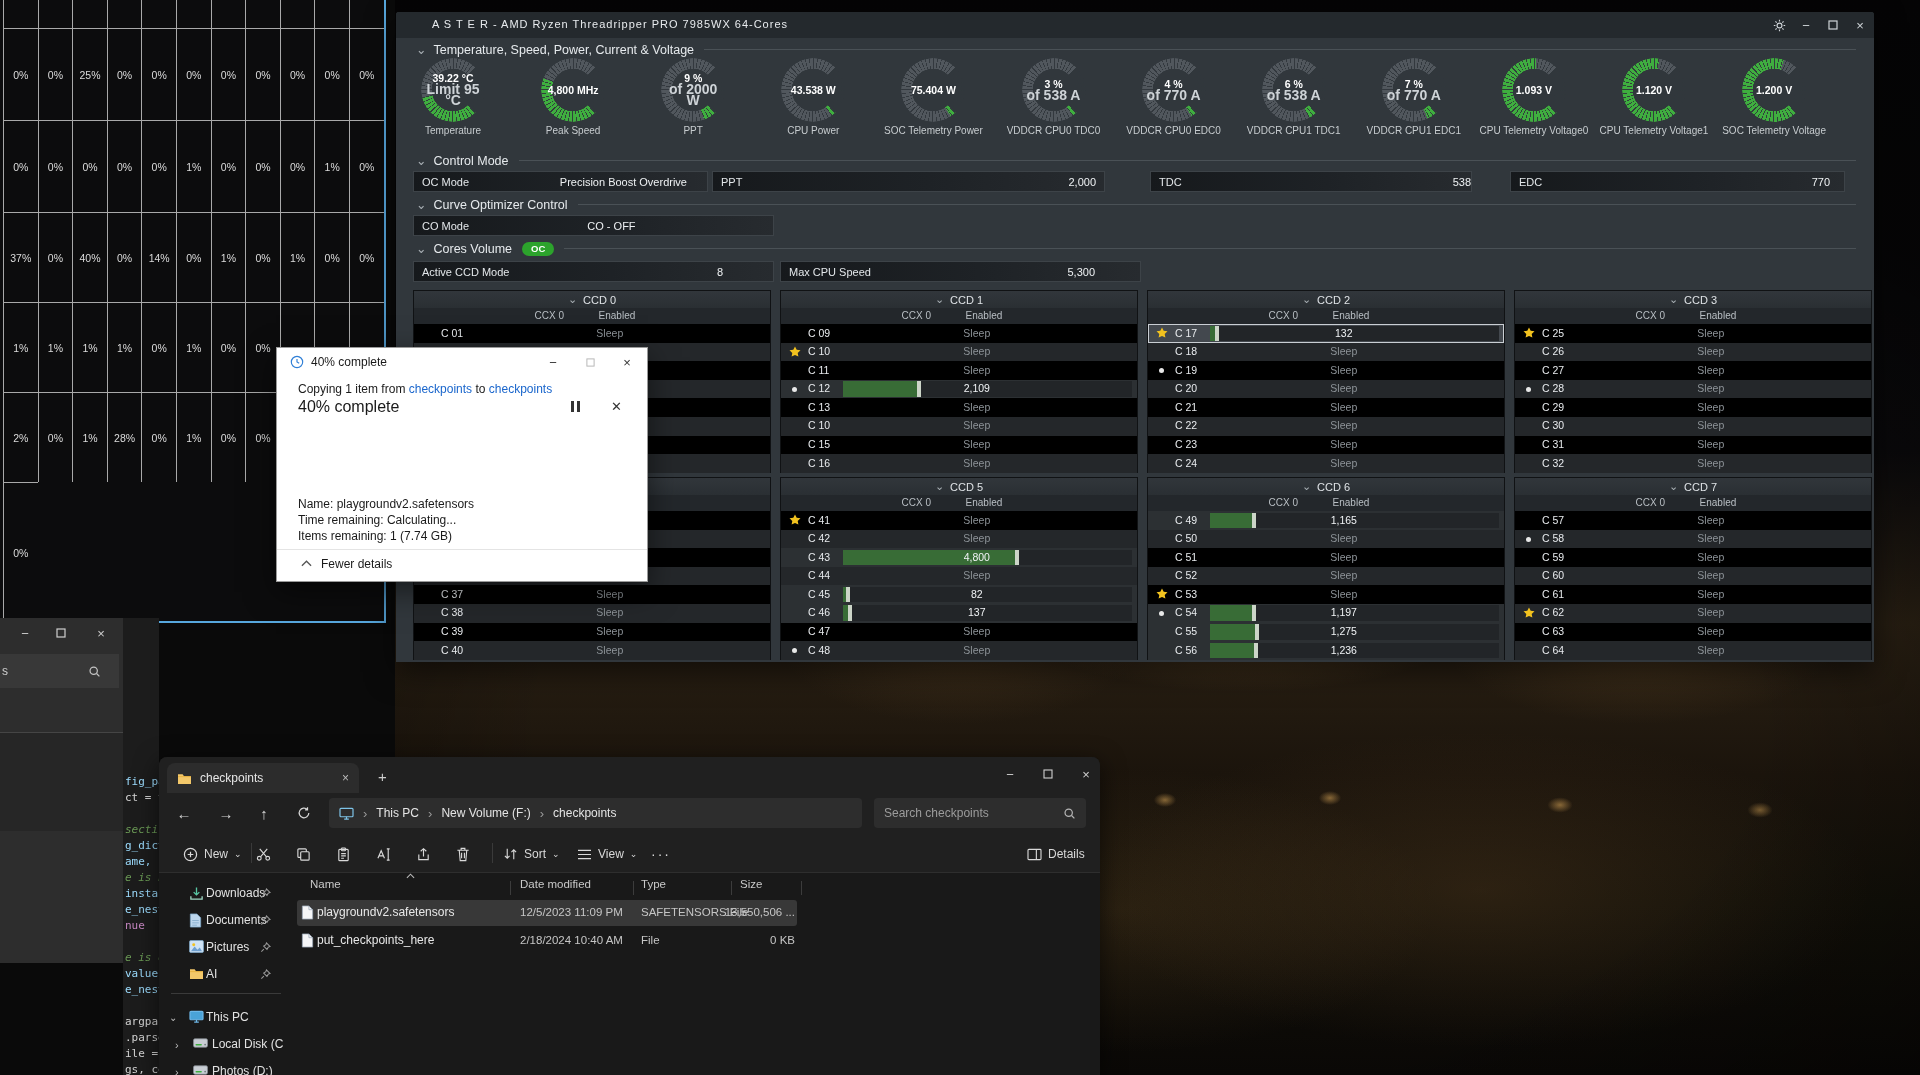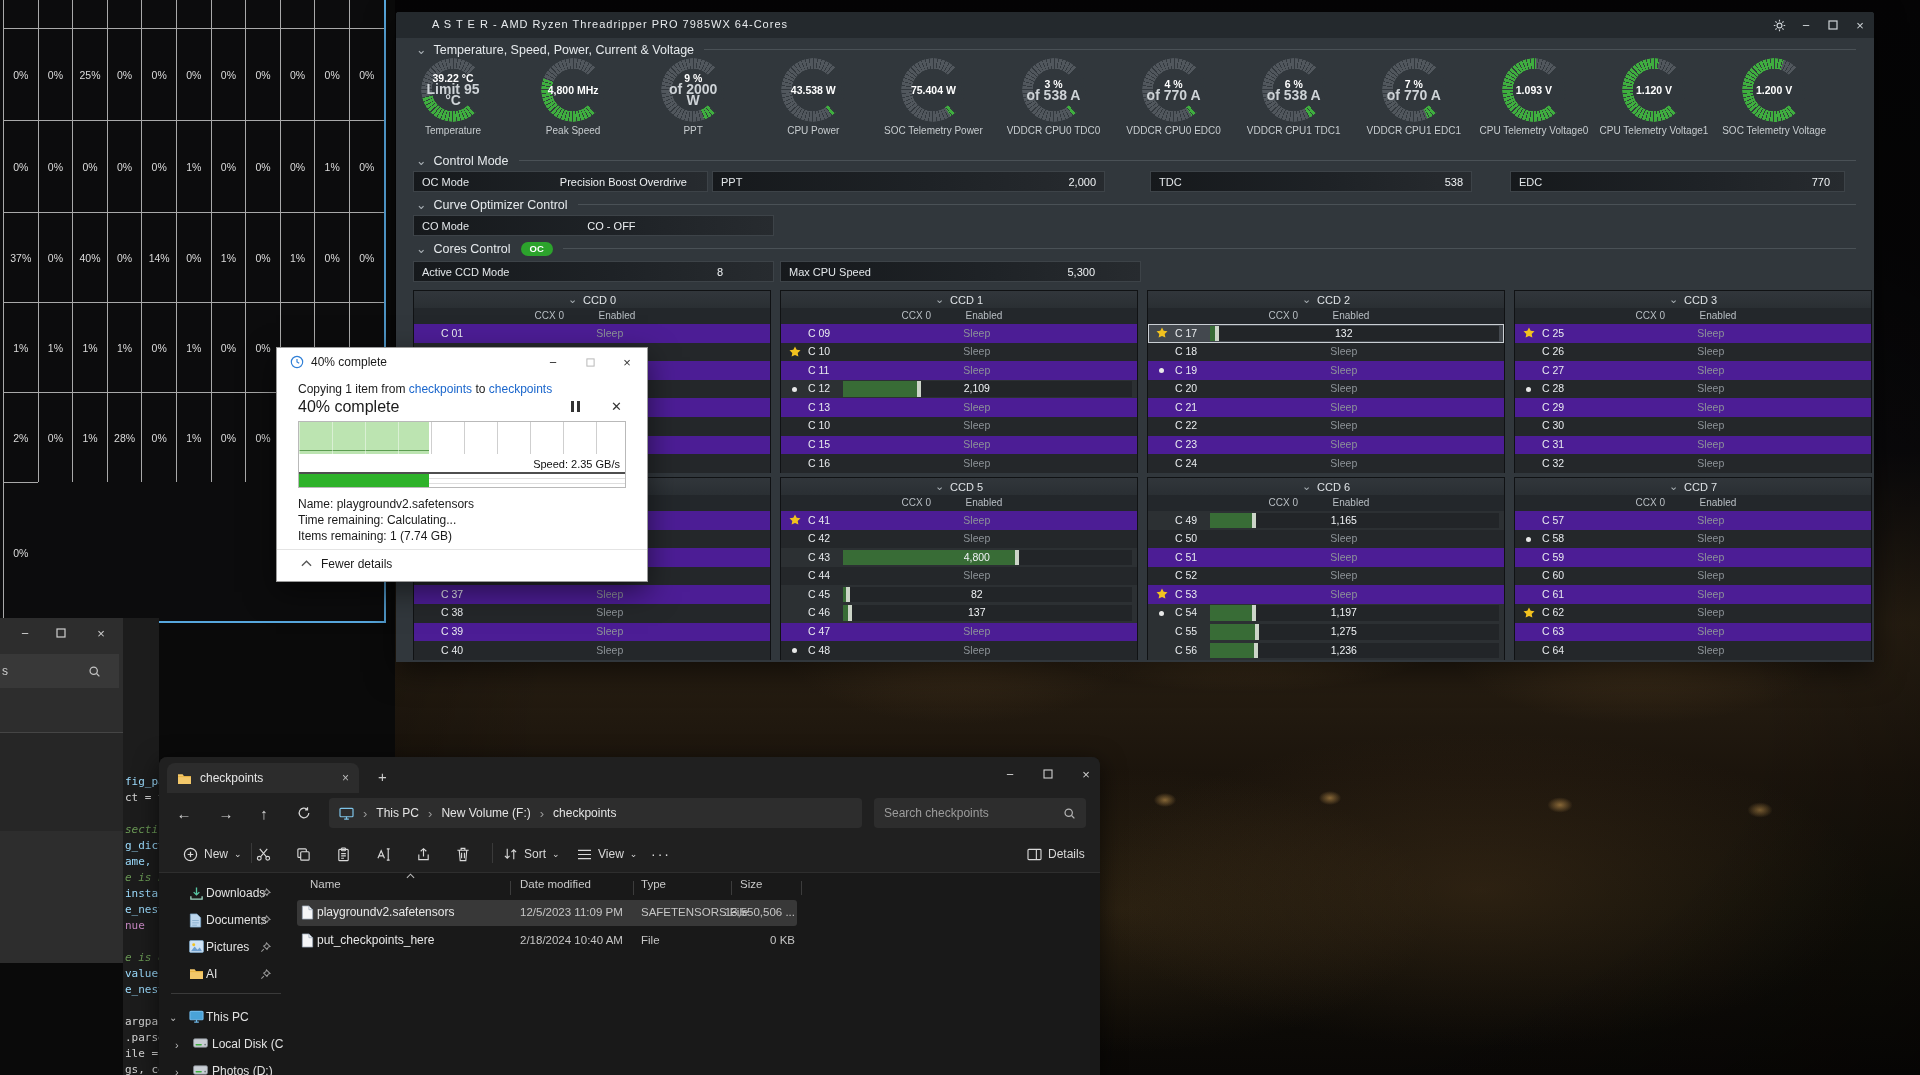--- a/index.html
+++ b/index.html
@@ -55,21 +55,21 @@
   .gtxt .v{color:#fff;font-size:10.5px;line-height:12px;}
   .gtxt .s{color:#ced3d7;font-size:14px;line-height:11px;}
   .glabel{margin-top:3px;color:#c7cccf;font-size:10px;line-height:11.5px;}
   
   .ccd{position:absolute;width:358px;height:183px;background:#1a1d20;border:1px solid #101214;}
   .ccd-h{height:17px;background:linear-gradient(180deg,#31363b,#2a2f33);display:flex;align-items:center;justify-content:center;color:#dfe3e6;font-size:11px;}
   .ccd-h .chev{margin-right:6px;color:#aab1b6;}
   .ccd-sub{position:relative;height:16px;background:#23272b;color:#b9bfc4;font-size:10px;}
   .ccd-sub span{position:absolute;top:2px;transform:translateX(-50%);}
   .crow{position:relative;height:18.6px;font-size:10.5px;}
-  .crow.odd{background:#4c1d95;} .crow.even{background:#24272a;}
+  .crow.odd{background:#000000;} .crow.even{background:#24272a;}
   .crow.val{background:#2c3033;} .crow.sel{background:#43484e;outline:1px solid #c9ced3;outline-offset:-1px;}
   .crow .core{position:absolute;left:27px;top:2.5px;color:#e8ebee;}
   .crow .starslot{position:absolute;left:8px;top:3px;width:14px;height:12px;}
   .crow .dot{position:absolute;left:11px;top:7px;width:5px;height:5px;border-radius:50%;background:#e8e8e8;}
   .crow .bar{position:absolute;left:62px;right:5px;top:1.5px;bottom:1.5px;background:#222528;}
   .crow .fill{position:absolute;left:0;top:0;bottom:0;background:#386c36;}
   .crow .cap{position:absolute;top:0;bottom:0;width:4px;background:#ccd5c8;}
   .crow .st{position:absolute;left:55%;top:2.5px;transform:translateX(-50%);color:#8d9398;}
   .crow .st.num{color:#f0f3f5;}
 
@@ -469,40 +469,40 @@
     <div class="rm-field" style="left:17px;top:159px;width:295px">
       <span class="fl">OC Mode</span>
       <span class="fv" style="margin-right:20px">Precision Boost Overdrive</span>
     </div>
     <div class="rm-field" style="left:316px;top:159px;width:393px">
       <span class="fl">PPT</span>
       <span class="fv" style="margin-right:8px">2,000</span>
     </div>
     <div class="rm-field" style="left:754px;top:159px;width:322px">
       <span class="fl">TDC</span>
-      <span class="fv" style="margin-right:8px">538</span>
+      <span class="fv" style="margin-right:0">538</span>
     </div>
     <div class="rm-field" style="left:1114px;top:159px;width:335px">
       <span class="fl">EDC</span>
       <span class="fv" style="margin-right:14px">770</span>
     </div>
 
     <div class="rm-sechdr" style="left:20px;top:185px;width:1440px">
       <span class="chev">⌄</span>
       <span>Curve Optimizer Control</span>
       <span class="hline" style="flex:1"></span>
     </div>
     <div class="rm-field" style="left:17px;top:203px;width:361px">
       <span class="fl">CO Mode</span>
       <span class="fv" style="position:absolute;left:55%;transform:translateX(-50%);margin:0">CO - OFF</span>
     </div>
 
     <div class="rm-sechdr" style="left:20px;top:229px;width:1440px">
       <span class="chev">⌄</span>
-      <span>Cores Control</span>
+      <span>Cores Volume</span>
       <span class="oc-badge">OC</span>
       <span class="hline" style="flex:1"></span>
     </div>
     <div class="rm-field" style="left:17px;top:249px;width:361px">
       <span class="fl">Active CCD Mode</span>
       <span class="fv" style="margin-right:50px">8</span>
     </div>
     <div class="rm-field" style="left:384px;top:249px;width:361px">
       <span class="fl">Max CPU Speed</span>
       <span class="fv" style="margin-right:45px">5,300</span>
@@ -1248,30 +1248,20 @@
           </svg>
       </div>
       <div class="cd-btn" style="left:337px">×</div>
     </div>
     <div class="cd-line" style="top:34px">
       <span>Copying 1 item from </span><span class="cd-link">checkpoints</span><span> to </span><span class="cd-link">checkpoints</span>
     </div>
     <div class="cd-line" style="top:50px;font-size:16px">40% complete</div>
     <div style="position:absolute;left:292px;top:53px" class="pausebars"></div>
     <div style="position:absolute;left:334px;top:51px;font-size:13px;color:#333">✕</div>
-    <div class="chart">
-      <div class="top">
-          <div class="green"></div>
-        </div>
-      <div class="spd">Speed: 2.35 GB/s</div>
-      <div class="mid"></div>
-      <div class="bot">
-          <div class="green"></div>
-        </div>
-    </div>
     <div class="cd-line" style="top:149px">Name:  playgroundv2.safetensors</div>
     <div class="cd-line" style="top:165px">Time remaining:  Calculating...</div>
     <div class="cd-line" style="top:181px">Items remaining:  1 (7.74 GB)</div>
     <div class="cd-sep"></div>
     <div style="position:absolute;left:24px;top:212px;color:#555">
       <svg width="11" height="7" viewBox="0 0 12 7" fill="none" stroke="currentColor" stroke-width="1.4">
           <path d="M1 6l5-5 5 5"></path>
         </svg>
     </div>
     <div class="cd-line" style="left:44px;top:209px">Fewer details</div>

